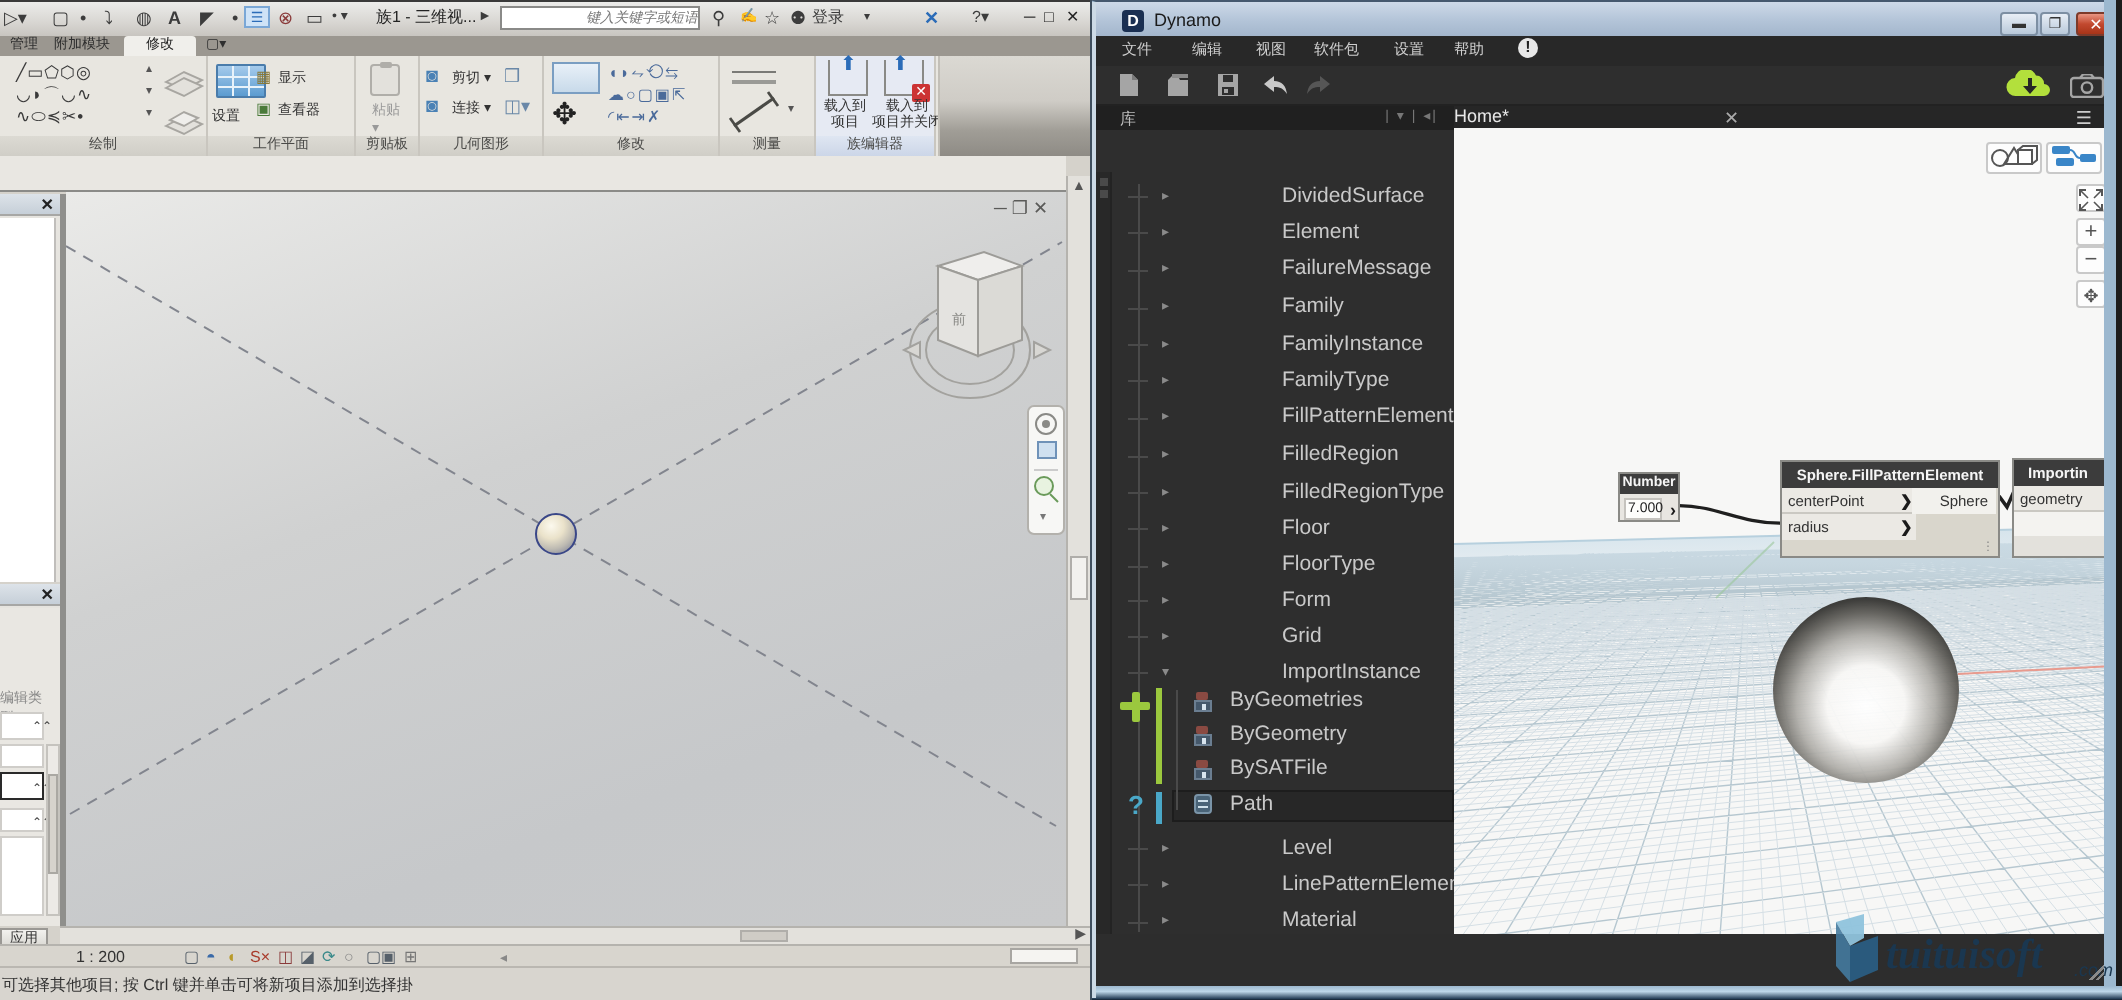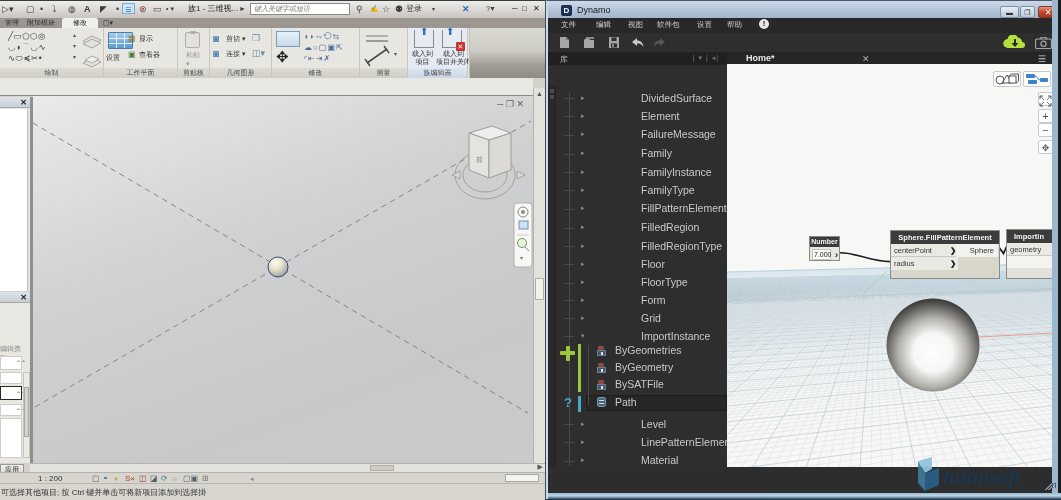--- a/index.html
+++ b/index.html
@@ -64,21 +64,21 @@
     <span class="ic" style="left:84px;font-weight:bold">A</span>
     <span class="ic" style="left:100px">◤</span>
     <span class="ic" style="left:116px">•</span>
     <span class="ic" style="left:126px">➤</span>
     <span class="ic" style="left:122px;color:#2b6cb8;background:#cfe3f7;border:1px solid #7aa7d6;width:13px;height:11px;display:inline-block;font-size:7px;line-height:11px;text-align:center">☰</span>
     <span class="ic" style="left:139px;color:#8a3a3a">⊗</span>
     <span class="ic" style="left:153px">▭</span>
     <span class="ic" style="left:166px;font-size:7px">• ▾</span>
     <span class="ic" style="left:188px;color:#222;font-size:8px;">族1 - 三维视...</span>
     <span class="ic" style="left:239px;font-size:7px">►</span>
-    <input style="position: absolute; left: 250px; top: 2px; width: 100px; height: 12px; border: 1px solid rgb(138, 138, 136); font-size: 7px; padding-left: 3px; color: rgb(119, 119, 119); background: rgb(255, 255, 255); font-style: italic;" value="键入关键字或短语">
+    <input style="position: absolute; left: 250px; top: 2px; width: 100px; height: 12px; border: 1px solid rgb(138, 138, 136); font-size: 7px; padding-left: 3px; color: rgb(119, 119, 119); background: rgb(255, 255, 255); font-style: italic; text-align: right;" value="键入关键字或短语">
     <span class="ic" style="left:356px">⚲</span>
     <span class="ic" style="left:370px;font-size:7px">✍</span>
     <span class="ic" style="left:382px">☆</span>
     <span class="ic" style="left:395px">⚉</span>
     <span class="ic" style="left:406px;font-size:8px;">登录</span>
     <span class="ic" style="left:432px;font-size:6px;">▾</span>
     <span class="ic" style="left:462px;color:#2b6cb8;font-weight:bold;">✕</span>
     <span class="ic" style="left:486px;font-size:8px;">?▾</span>
     <span class="ic" style="left:512px;font-size:8px;color:#222;">─</span>
     <span class="ic" style="left:522px;font-size:8px;color:#222;">□</span>
@@ -410,21 +410,21 @@
           <div style="position:absolute;left:6px;top:0;width:4px;height:15px;background:#9bc83e;border-radius:1px"></div>
           <div style="position:absolute;left:0;top:5px;width:15px;height:4px;background:#9bc83e;border-radius:1px"></div>
         </div>
         <div style="position:absolute;left:30px;top:258px;width:2.5px;height:48px;background:#9bc83e"></div>
         <div style="position:absolute;left:16px;top:309px;width:12px;height:15px;color:#4aa8c8;font-size:13px;font-weight:bold;">?</div>
         <div style="position:absolute;left:30px;top:310px;width:2.5px;height:16px;background:#4aa8c8"></div>
       </div>
   </div>
   <div id="dwork">
     <div id="dtabbar">
-      <span style="position:absolute;left:19px;top:0px;font-weight:bold;">Home*</span>
+      <span style="position:absolute;left:0;top:0px;font-weight:normal;">Home*</span>
       <span style="position:absolute;left:135px;top:1px;color:#aaa;">✕</span>
       <span style="position:absolute;right:6px;top:1px;color:#ccc;">☰</span>
     </div>
     <svg id="dcanvas" style="position:absolute;left:0;top:11px" width="325" height="403" viewBox="727 64 325 403">
       <defs>
         <radialGradient id="dsph" cx="0.5" cy="0.58" r="0.6">
           <stop offset="0" stop-color="#ffffff"></stop>
           <stop offset="0.35" stop-color="#f8f7f5"></stop>
           <stop offset="0.62" stop-color="#b0aea9"></stop>
           <stop offset="0.82" stop-color="#615f5a"></stop>

